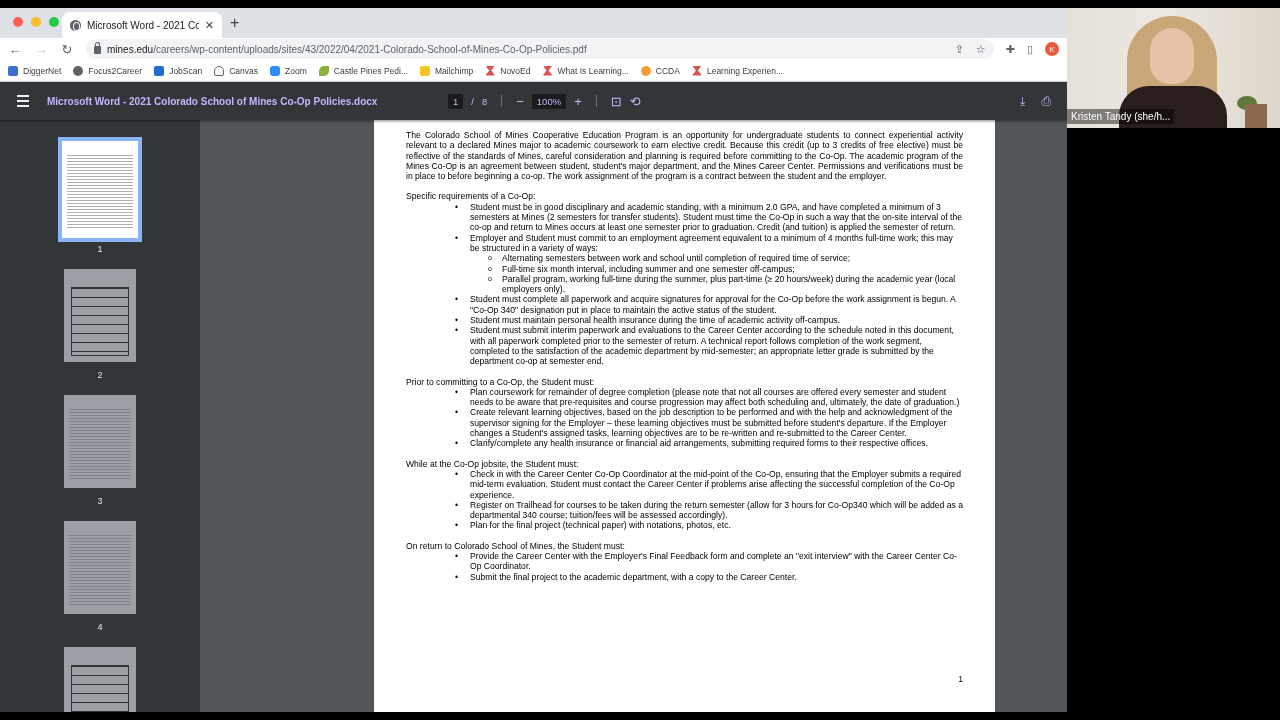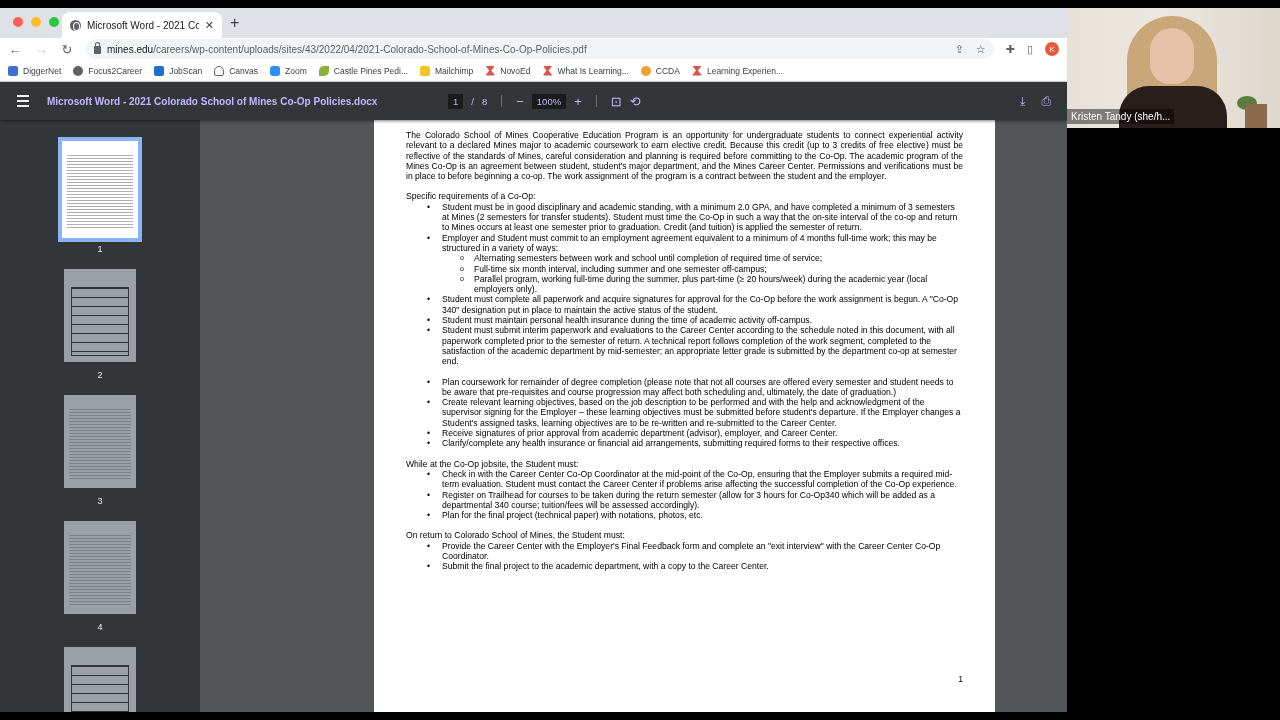--- a/index.html
+++ b/index.html
@@ -53,21 +53,21 @@
   .thumb.active .lines { background: repeating-linear-gradient(#7a7a7a 0 1px, transparent 1px 3px); }
   .thumb .grid { position: absolute; left: 7px; right: 7px; top: 18px; bottom: 6px; border: 1px solid #333; background:
       repeating-linear-gradient(#333 0 1px, transparent 1px 9px),
       linear-gradient(90deg, transparent 35%, #333 35% 36%, transparent 36% 60%, #333 60% 61%, transparent 61%); }
   .thumb-num { position: absolute; left: 0; width: 200px; text-align: center; font-size: 9px; color: #e8eaed; }
 
   .viewer { position: absolute; left: 200px; top: 112px; right: 0; bottom: 0; background: #525659; overflow: hidden; }
   .page { position: absolute; left: 174px; top: 0; width: 621px; bottom: 0; background: #fff; padding: 10px 32px 0 32px; font-size: 8.6px; color: #000; line-height: 10.3px; }
   .page p.para { text-align: justify; margin-bottom: 10px; }
   .page .heading { margin-top: 0; }
-  .page ul { list-style: none; margin-left: 36px; margin-bottom: 10px; }
+  .page ul { list-style: none; margin-left: 64px; margin-bottom: 10px; }
   .page ul li { position: relative; }
   .page ul li::before { content: "•"; position: absolute; left: -15px; }
   .page ul.sub { margin-left: 32px; margin-bottom: 0; }
   .page ul.sub li::before { content: "o"; font-size: 7px; left: -14px; }
   .page-num { position: absolute; right: 32px; top: 554px; font-size: 8.6px; }
 
   
   .video { position: absolute; left: 1067px; top: 8px; width: 213px; height: 120px; background: linear-gradient(90deg, #e6e1d8 0%, #ece8e1 45%, #ddd6cb 100%); overflow: hidden; }
   .person-hair { position: absolute; left: 60px; top: 8px; width: 90px; height: 120px; background: #c9a778; border-radius: 45px 45px 10px 10px; }
   .person-face { position: absolute; left: 83px; top: 20px; width: 44px; height: 56px; background: #e7c2a8; border-radius: 22px 22px 20px 20px; }
@@ -221,24 +221,24 @@
               <li>Alternating semesters between work and school until completion of required time of service;</li>
               <li>Full-time six month interval, including summer and one semester off-campus;</li>
               <li>Parallel program, working full-time during the summer, plus part-time (≥ 20 hours/week) during the academic year (local employers only).</li>
             </ul>
           </li>
           <li>Student must complete all paperwork and acquire signatures for approval for the Co-Op before the work assignment is begun. A "Co-Op 340" designation put in place to maintain the active status of the student.</li>
           <li>Student must maintain personal health insurance during the time of academic activity off-campus.</li>
           <li>Student must submit interim paperwork and evaluations to the Career Center according to the schedule noted in this document, with all paperwork completed prior to the semester of return. A technical report follows completion of the work segment, completed to the satisfaction of the academic department by mid-semester; an appropriate letter grade is submitted by the department co-op at semester end.</li>
         </ul>
 
+        <p class="heading">Prior to committing to a Co-Op, the Student must:</p>
         <ul>
           <li>Plan coursework for remainder of degree completion (please note that not all courses are offered every semester and student needs to be aware that pre-requisites and course progression may affect both scheduling and, ultimately, the date of graduation.)</li>
           <li>Create relevant learning objectives, based on the job description to be performed and with the help and acknowledgment of the supervisor signing for the Employer – these learning objectives must be submitted before student's departure.  If the Employer changes a Student's assigned tasks, learning objectives are to be re-written and re-submitted to the Career Center.</li>
-          <li>Receive signatures of prior approval from academic department (advisor), employer, and Career Center.</li>
           <li>Clarify/complete any health insurance or financial aid arrangements, submitting required forms to their respective offices.</li>
         </ul>
 
         <p class="heading">While at the Co-Op jobsite, the Student must:</p>
         <ul>
           <li>Check in with the Career Center Co-Op Coordinator at the mid-point of the Co-Op, ensuring that the Employer submits a required mid-term evaluation.  Student must contact the Career Center if problems arise affecting the successful completion of the Co-Op experience.</li>
           <li>Register on Trailhead for courses to be taken during the return semester (allow for 3 hours for Co-Op340 which will be added as a departmental 340 course; tuition/fees will be assessed accordingly).</li>
           <li>Plan for the final project (technical paper) with notations, photos, etc.</li>
         </ul>
 

